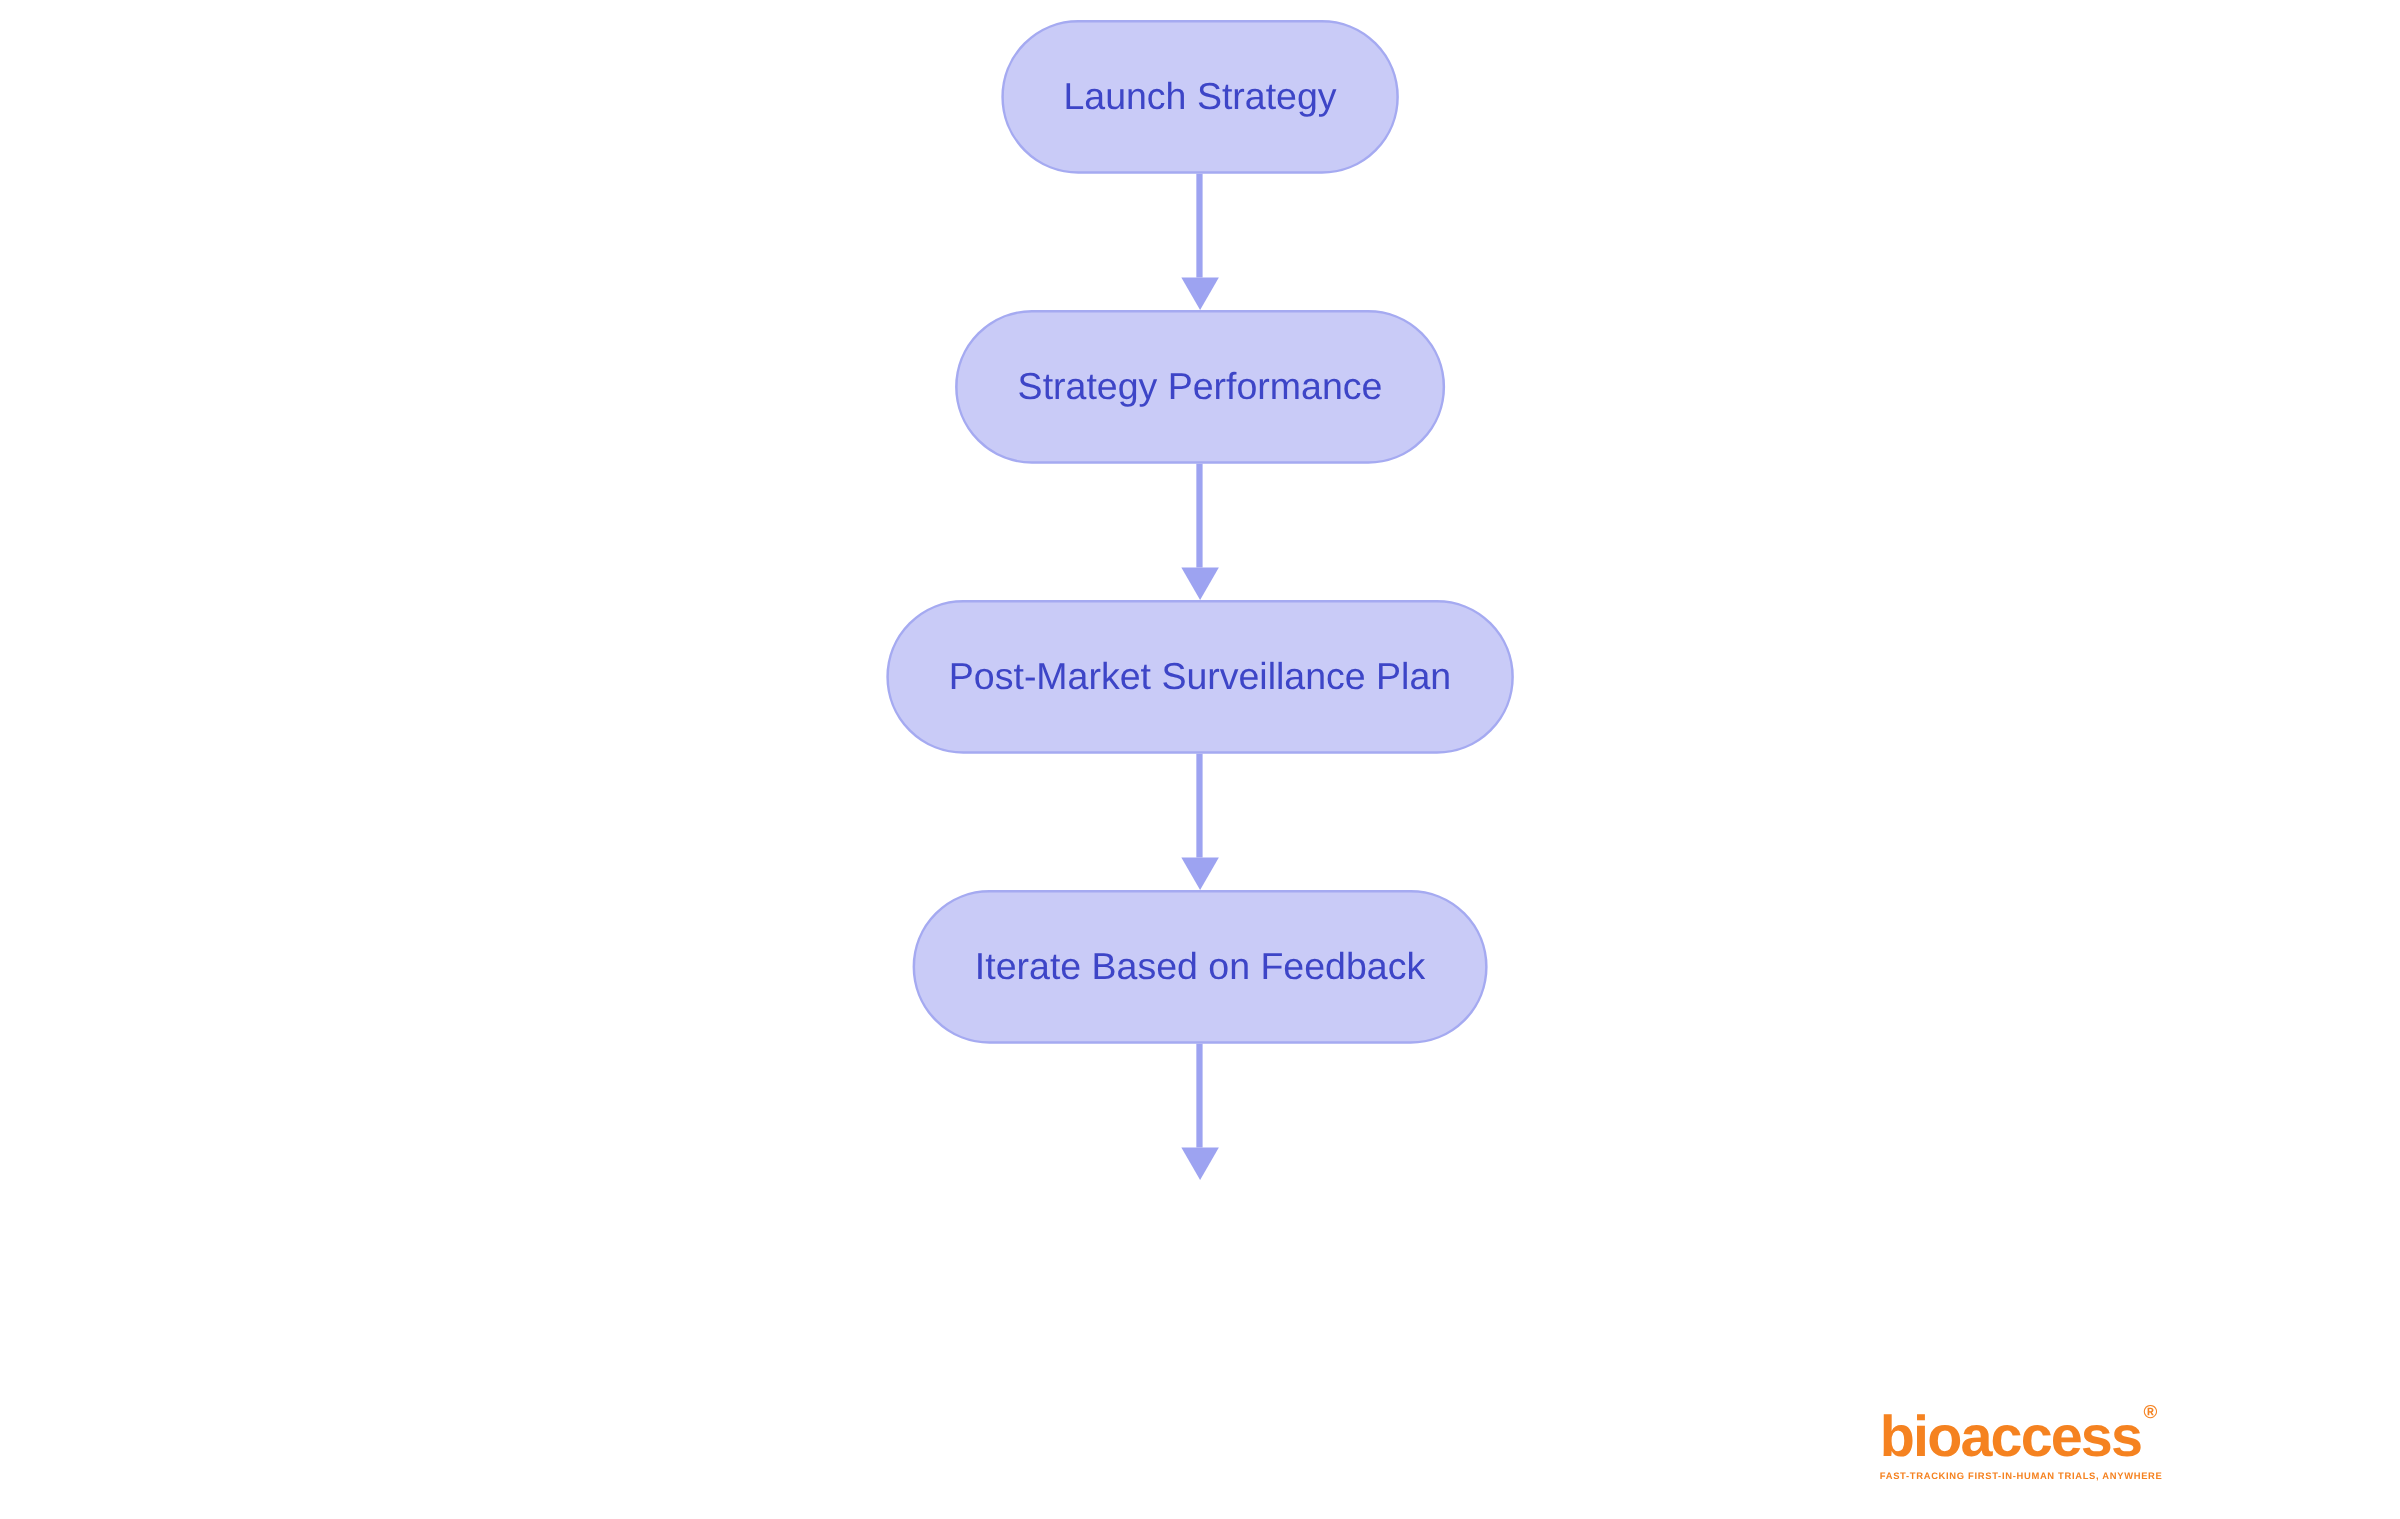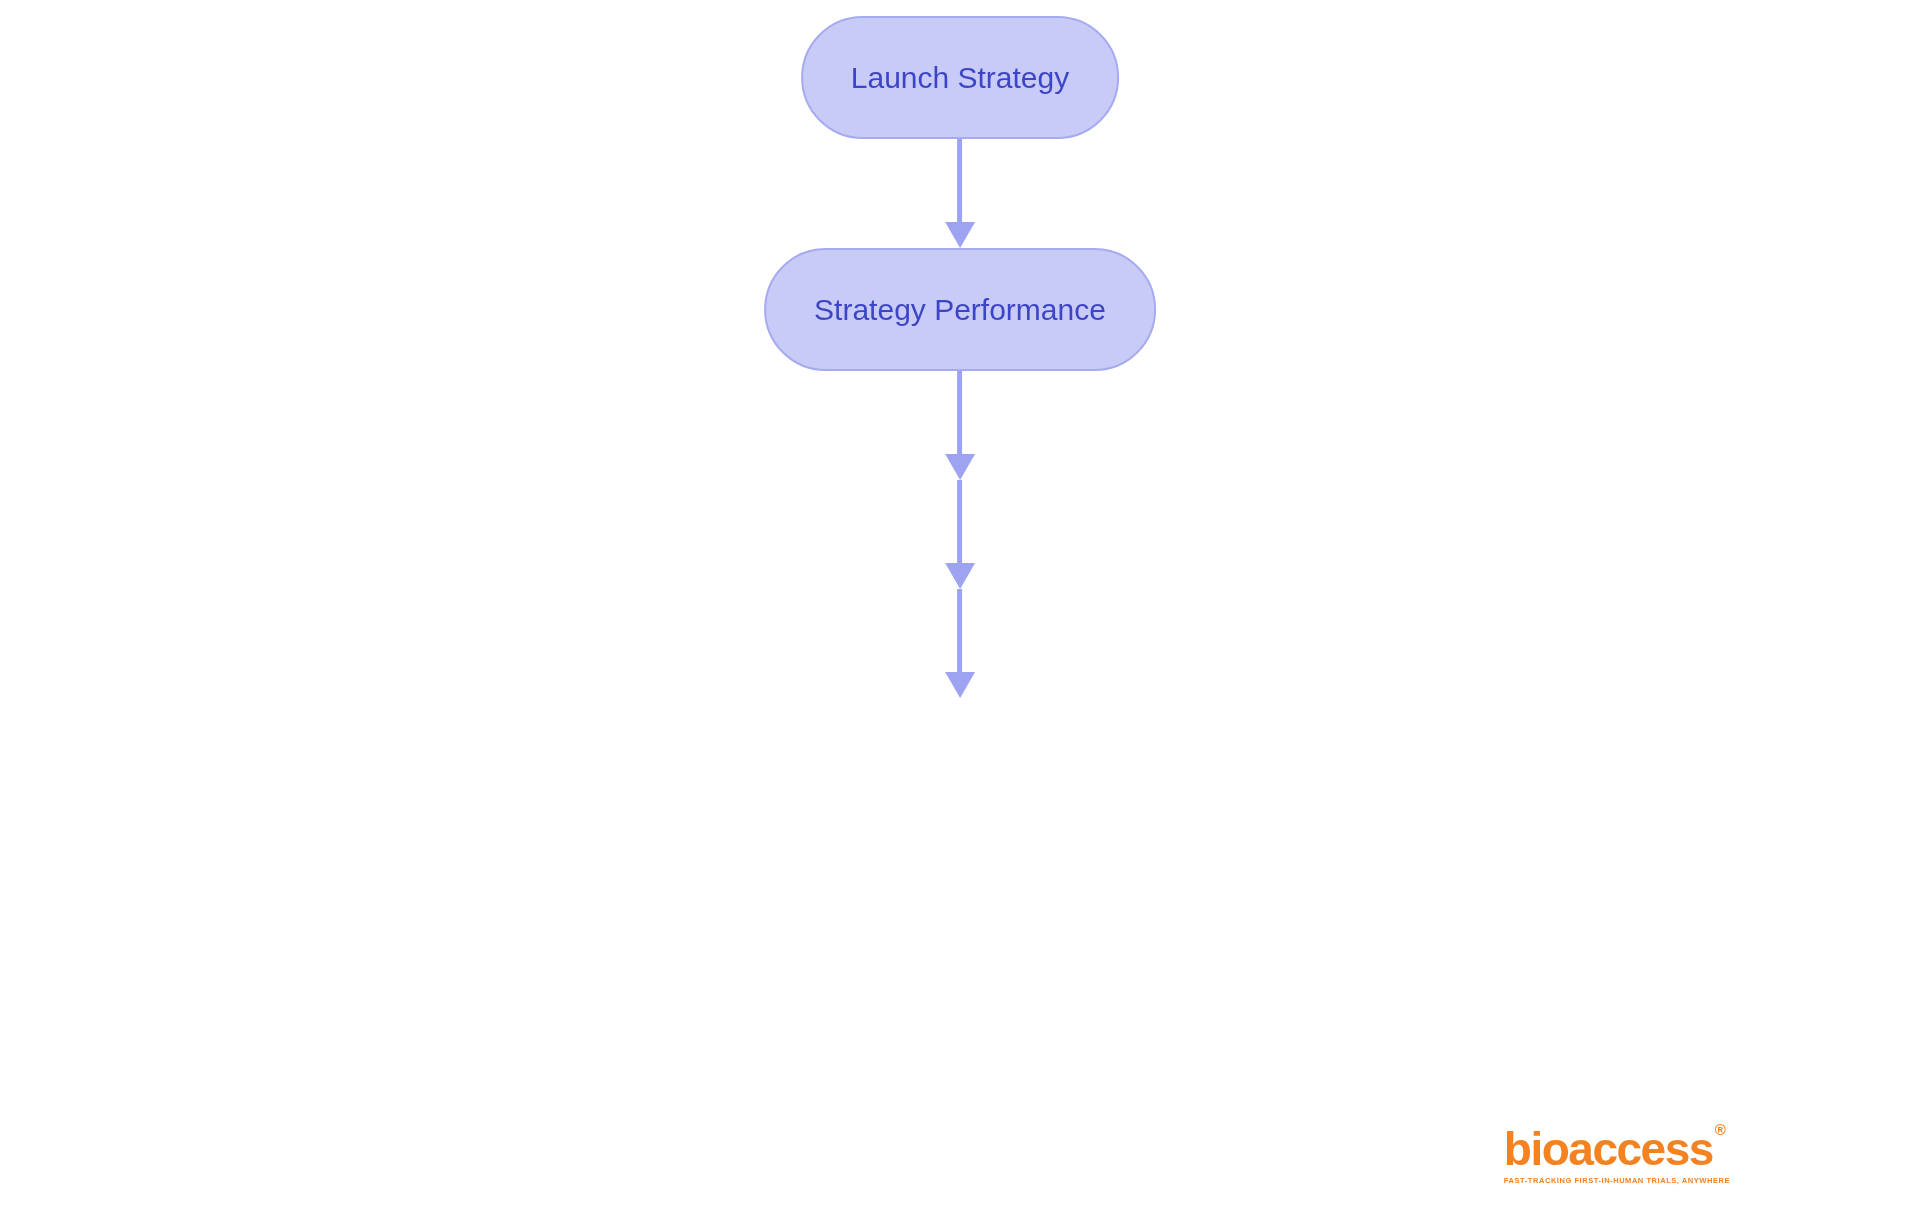--- a/index.html
+++ b/index.html
@@ -103,26 +103,28 @@
       <div class="head"></div>
     </div>
 
     <div class="flow-node">Strategy Performance</div>
 
     <div class="flow-connector">
       <div class="line"></div>
       <div class="head"></div>
     </div>
 
+    <div class="flow-node">Post-Market Surveillance Plan</div>
 
     <div class="flow-connector">
       <div class="line"></div>
       <div class="head"></div>
     </div>
 
+    <div class="flow-node">Iterate Based on Feedback</div>
 
     <div class="flow-connector">
       <div class="line"></div>
       <div class="head"></div>
     </div>
 
 
   </div>
 
   <div class="brand">

